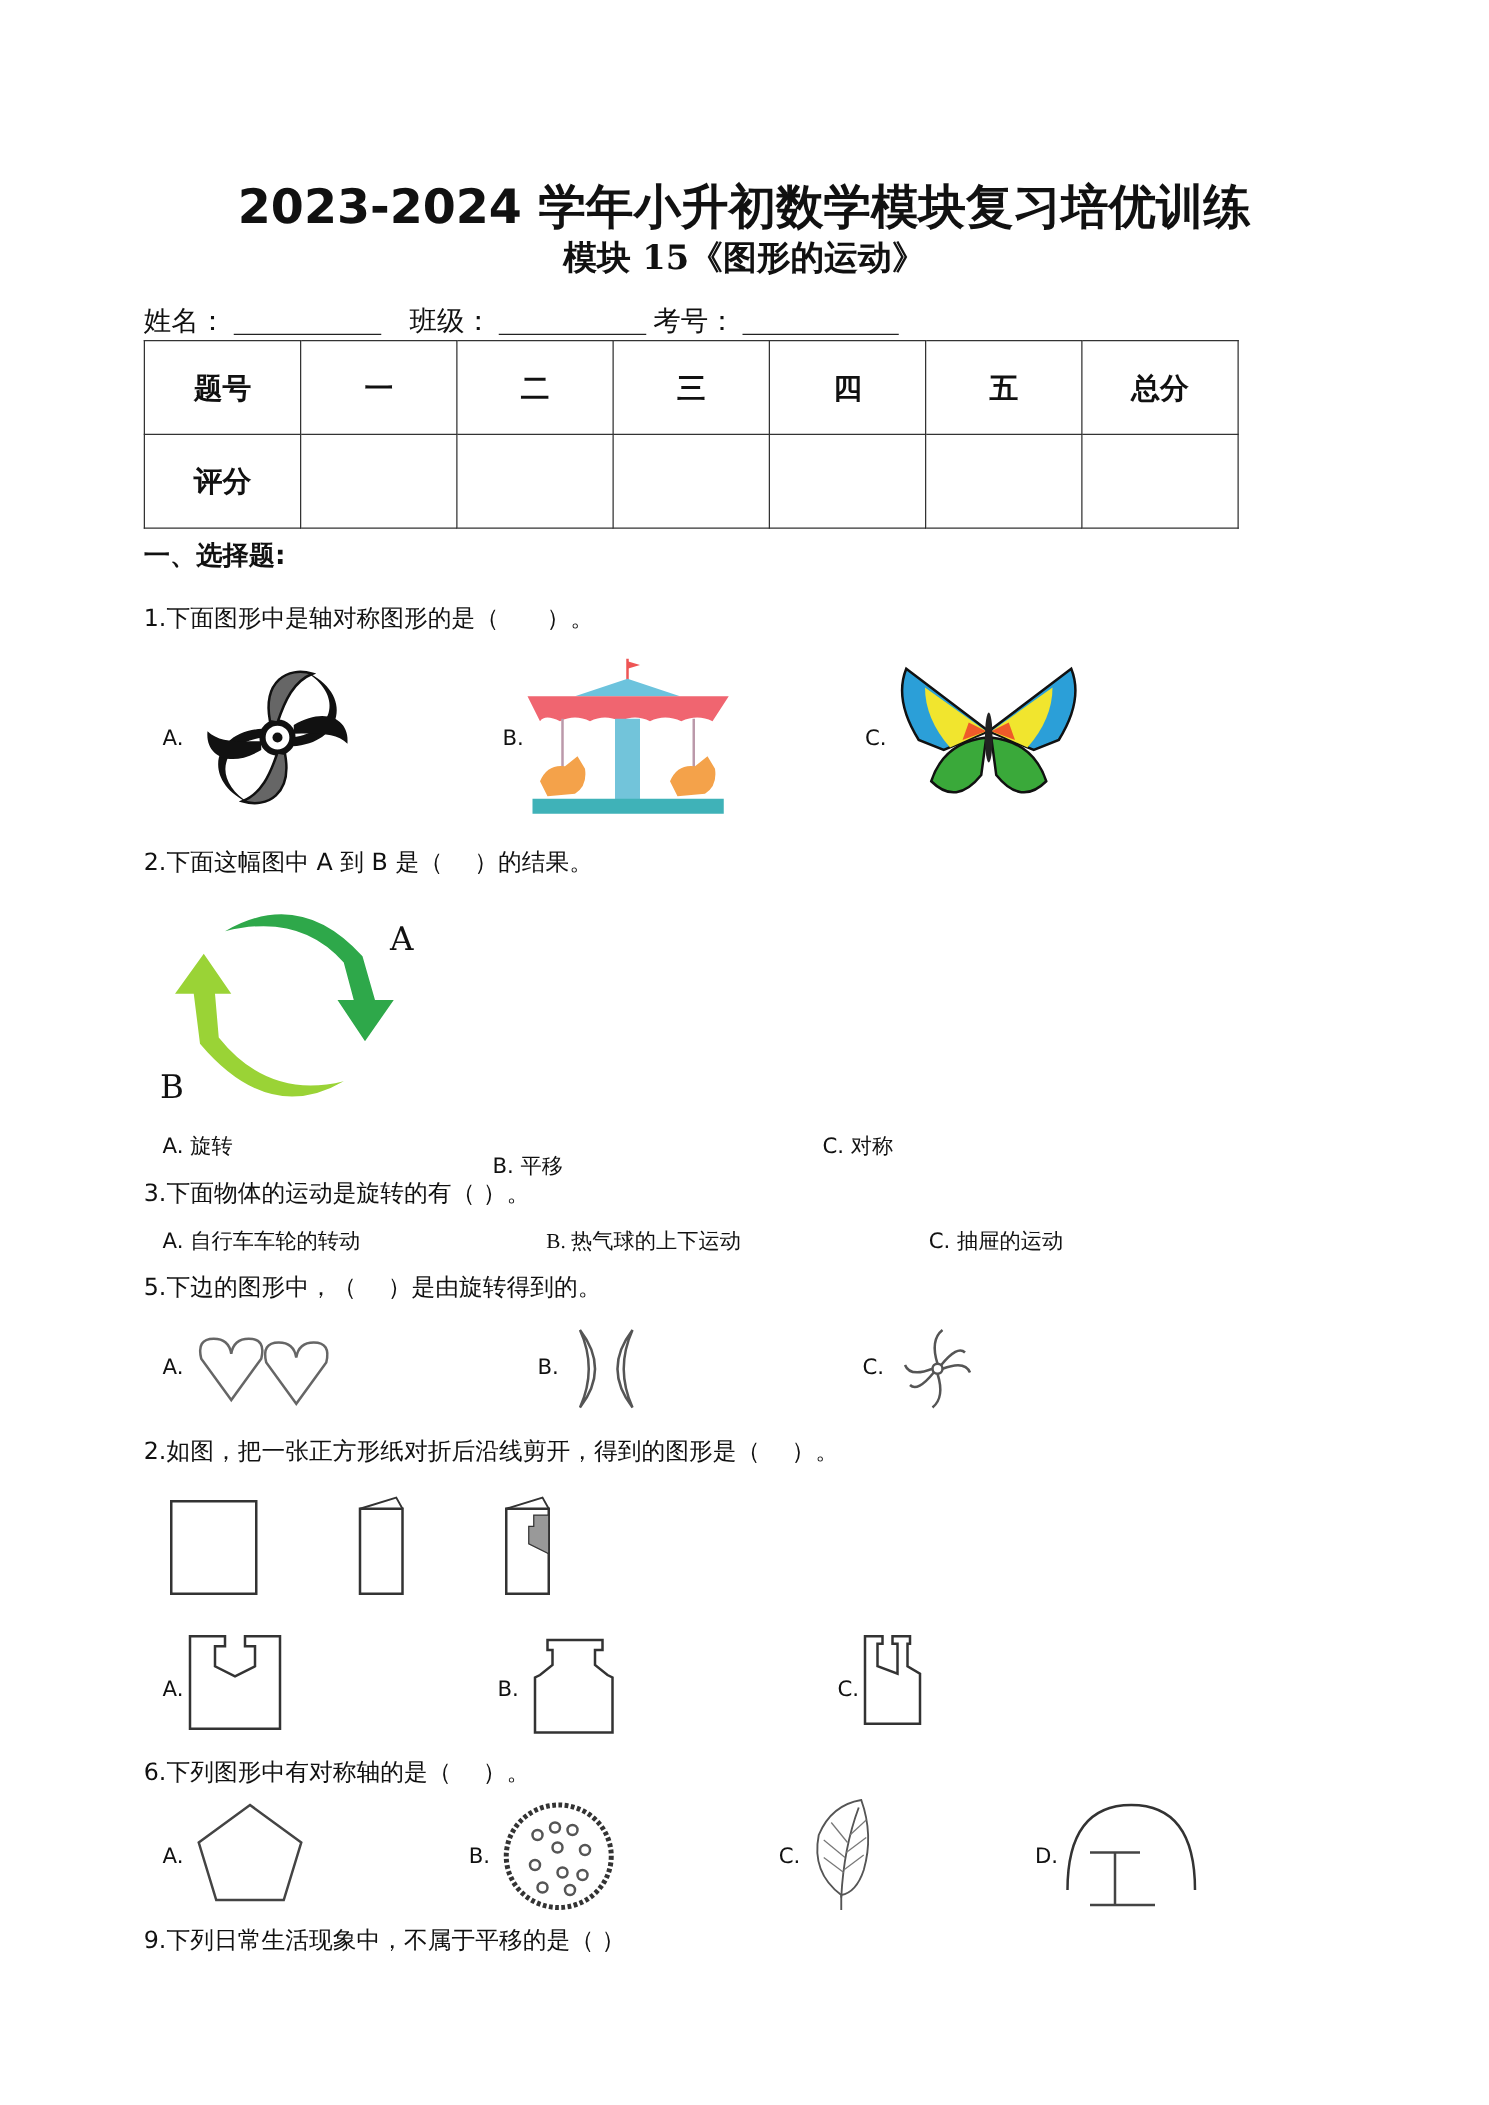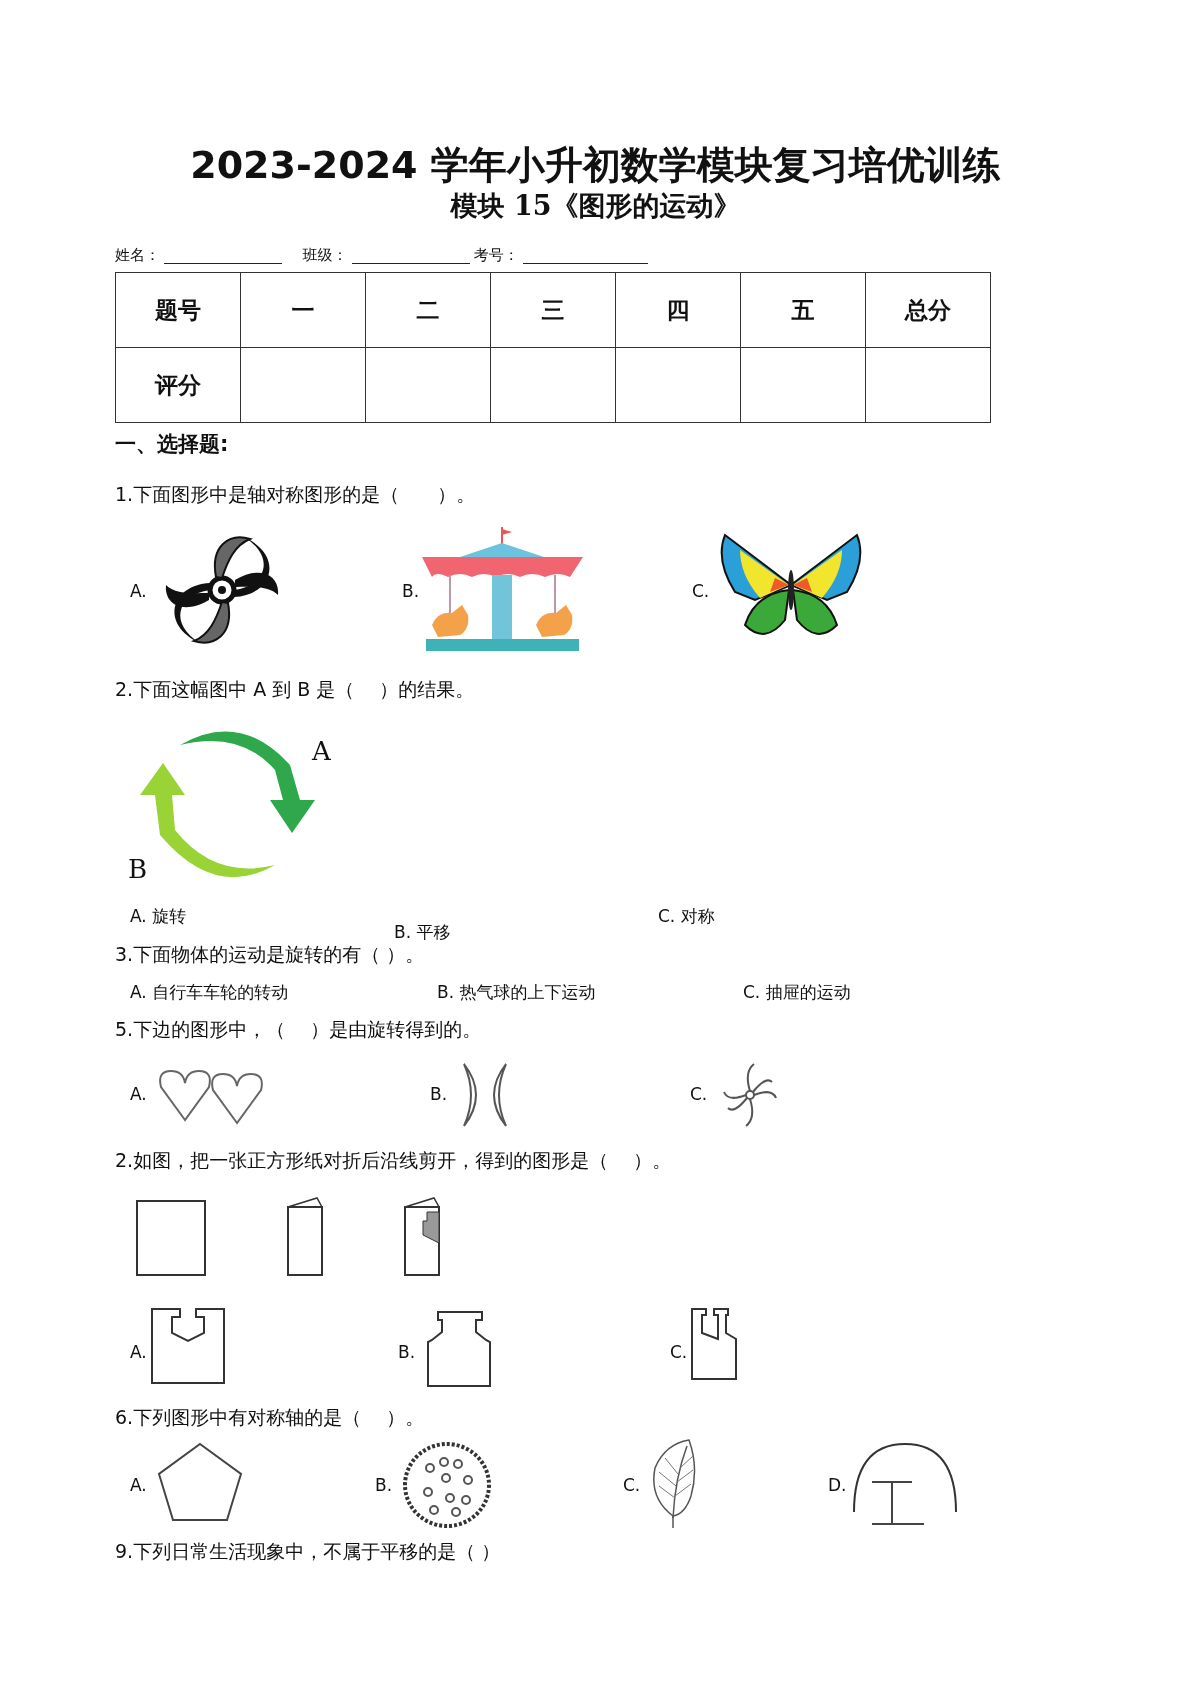--- a/index.html
+++ b/index.html
@@ -1,21 +1,21 @@
 <!DOCTYPE html>
 <html><head>
 <meta charset="utf-8">
 <style>
   * { box-sizing: border-box; margin: 0; padding: 0; }
   html, body { width: 1191px; height: 1684px; background: #ffffff; overflow: hidden; }
   body { position: relative; font-family: "DejaVu Sans", "Liberation Sans", sans-serif; color: #111; }
   .abs { position: absolute; }
   .title { left: 0; width: 1191px; top: 120px; text-align: center; font-size: 38px; font-weight: bold; letter-spacing: 0px; font-family: "DejaVu Sans", sans-serif; margin-top: 20px; }
   .subtitle { left: 0; width: 1191px; top: 188px; text-align: center; font-size: 27px; font-family: "DejaVu Serif", serif; font-weight: bold; }
-  .info { left: 115px; top: 242px; font-size: 15px; font-family: Liberation Sans, sans-serif; white-space: nowrap; }
+  .info { left: 115px; top: 242px; font-size: 22px; font-family: Liberation Serif, serif; white-space: nowrap; }
   .info .blank { display: inline-block; border-bottom: 1.5px solid #222; height: 22px; vertical-align: -4px; }
   .score-table { left: 115px; top: 272px; width: 876px; border-collapse: collapse; }
   .score-table td { border: 1.5px solid #333; width: 136.8px; height: 75px; text-align: center; font-size: 23px; font-weight: bold; font-family: "DejaVu Sans", sans-serif; }
   .section { left: 115px; top: 430px; font-size: 21px; font-weight: bold; }
   .q { font-size: 19px; white-space: nowrap; }
   .opt { font-size: 17px; white-space: nowrap; }
   .img-box { position: absolute; }
 </style>
 </head>
 <body>
@@ -104,21 +104,21 @@
   <path d="M155 150 Q95 185 40 120 L35 80 L20 80 L43 48 L65 80 L52 80 L55 115 Q95 165 155 150 Z" fill="#9ad336"></path>
   <text x="192" y="45" font-family="DejaVu Serif, serif" font-size="26" fill="#111">A</text>
   <text x="8" y="163" font-family="DejaVu Serif, serif" font-size="26" fill="#111">B</text>
 </svg>
 <div class="abs opt" style="left:130px;top:905px;">A. 旋转</div>
 <div class="abs opt" style="left:394px;top:905px;margin-top:16px;">B. 平移</div>
 <div class="abs opt" style="left:658px;top:905px;">C. 对称</div>
 
 <div class="abs q" style="left:115px;top:942px;">3.下面物体的运动是旋转的有（ ）。</div>
 <div class="abs opt" style="left:130px;top:981px;">A. 自行车车轮的转动</div>
-<div class="abs opt" style="left:437px;top:981px;">B. 热气球的上下运动</div>
+<div class="abs opt" style="left:437px;top:981px;font-family:Liberation Serif, serif;">B. 热气球的上下运动</div>
 <div class="abs opt" style="left:743px;top:981px;">C. 抽屉的运动</div>
 
 <div class="abs q" style="left:115px;top:1017px;">5.下边的图形中，（　 ）是由旋转得到的。</div>
 <div class="abs opt" style="left:130px;top:1084px;">A.</div>
 <svg class="img-box" style="left:155px;top:1065px" width="112" height="60" viewBox="0 0 112 60">
   <path d="M30 55 L6 22 Q2 6 16 6 Q28 6 30 18 Q32 6 44 6 Q58 6 54 22 Z" fill="none" stroke="#666" stroke-width="2"></path>
   <path d="M82 58 L58 25 Q54 9 68 9 Q80 9 82 21 Q84 9 96 9 Q110 9 106 25 Z" fill="none" stroke="#666" stroke-width="2"></path>
 </svg>
 <div class="abs opt" style="left:430px;top:1084px;">B.</div>
 <svg class="img-box" style="left:460px;top:1060px" width="50" height="70" viewBox="0 0 50 70">

